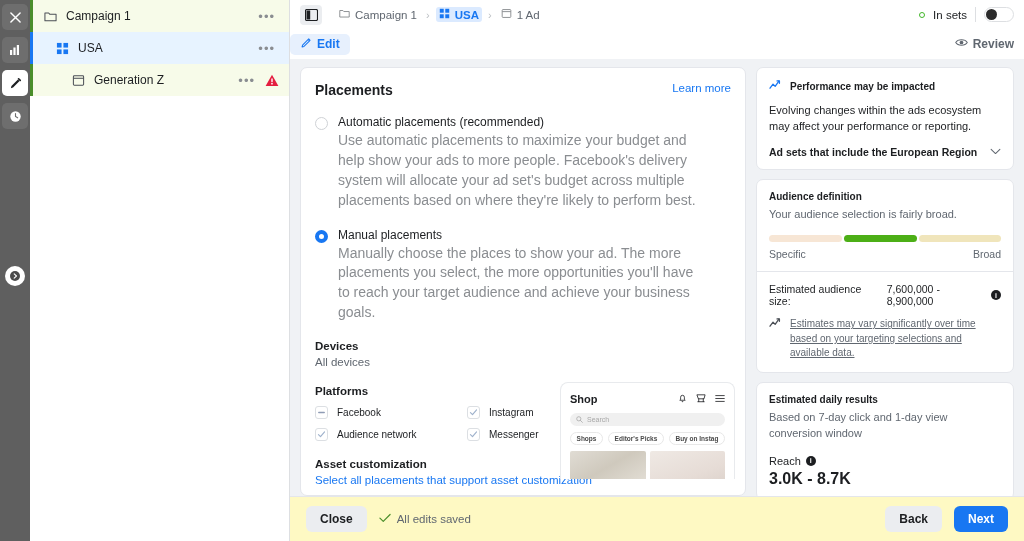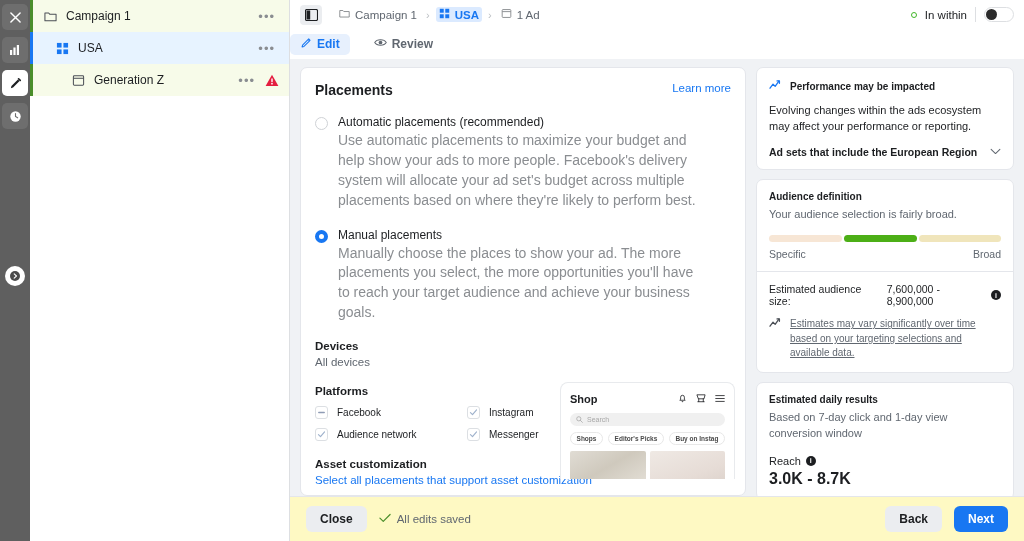--- a/index.html
+++ b/index.html
@@ -63,21 +63,21 @@
   .crumb { display:flex; align-items:center; gap:5px; padding:1px 3px; border-radius:3px; }
   .crumb.sel { background:#dbeaff; color:#1877f2; font-weight:bold; }
   .crumb-sep { color:#bcc0c4; font-size:11px; }
   .status { position:absolute; right:10px; top:0; height:29px; display:flex; align-items:center; gap:8px; }
   .status-dot { width:6px; height:6px; border-radius:50%; border:1.5px solid #42b72a; }
   .status-text { font-size:11.5px; color:#1c1e21; }
   .vsep { width:1px; height:15px; background:#dddfe2; }
   .toggle { width:30px; height:15px; border-radius:8px; background:#ffffff; border:1px solid #dddfe2; position:relative; }
   .toggle .knob { position:absolute; left:1px; top:1px; width:11px; height:11px; border-radius:50%; background:#2b2b2b; }
 
-  .tabsbar { height:30px; background:#ffffff; display:flex; align-items:center; justify-content:flex-start; gap:14px; flex:0 0 30px; }
+  .tabsbar { height:30px; background:#ffffff; display:flex; align-items:center; justify-content:space-between; gap:14px; flex:0 0 30px; }
   .tab { display:flex; align-items:center; gap:5px; padding:3px 10px; border-radius:5px; font-size:12px; color:#606770; font-weight:bold; }
   .tab.active { background:#e7f0fd; color:#1877f2; }
 
   .body { flex:1 1 auto; display:flex; padding:8px 10px 0 10px; gap:10px; min-height:0; overflow:hidden; }
 
   
   .editor {
     flex:1 1 auto; background:#ffffff; border-radius:7px; border:1px solid #e4e6eb;
     padding:14px 14px 0 14px; min-width:0; overflow:hidden; position:relative;
   }
@@ -281,21 +281,21 @@
                 <rect x="1.5" y="2" width="11" height="10" rx="1" fill="none" stroke="#8a8d91" stroke-width="1.2"></rect>
                 <path d="M1.5 4.6h11" stroke="#8a8d91" stroke-width="1.2"></path>
               </svg>
           </span>
           <span>1 Ad</span>
         </span>
       </div>
 
       <div class="status">
         <span class="status-dot"></span>
-        <span class="status-text">In within</span>
+        <span class="status-text">In sets</span>
         <span class="vsep"></span>
         <span class="toggle">
             <span class="knob"></span>
           </span>
       </div>
     </div>
 
     <div class="tabsbar">
       <div class="tab active">
         <span>

